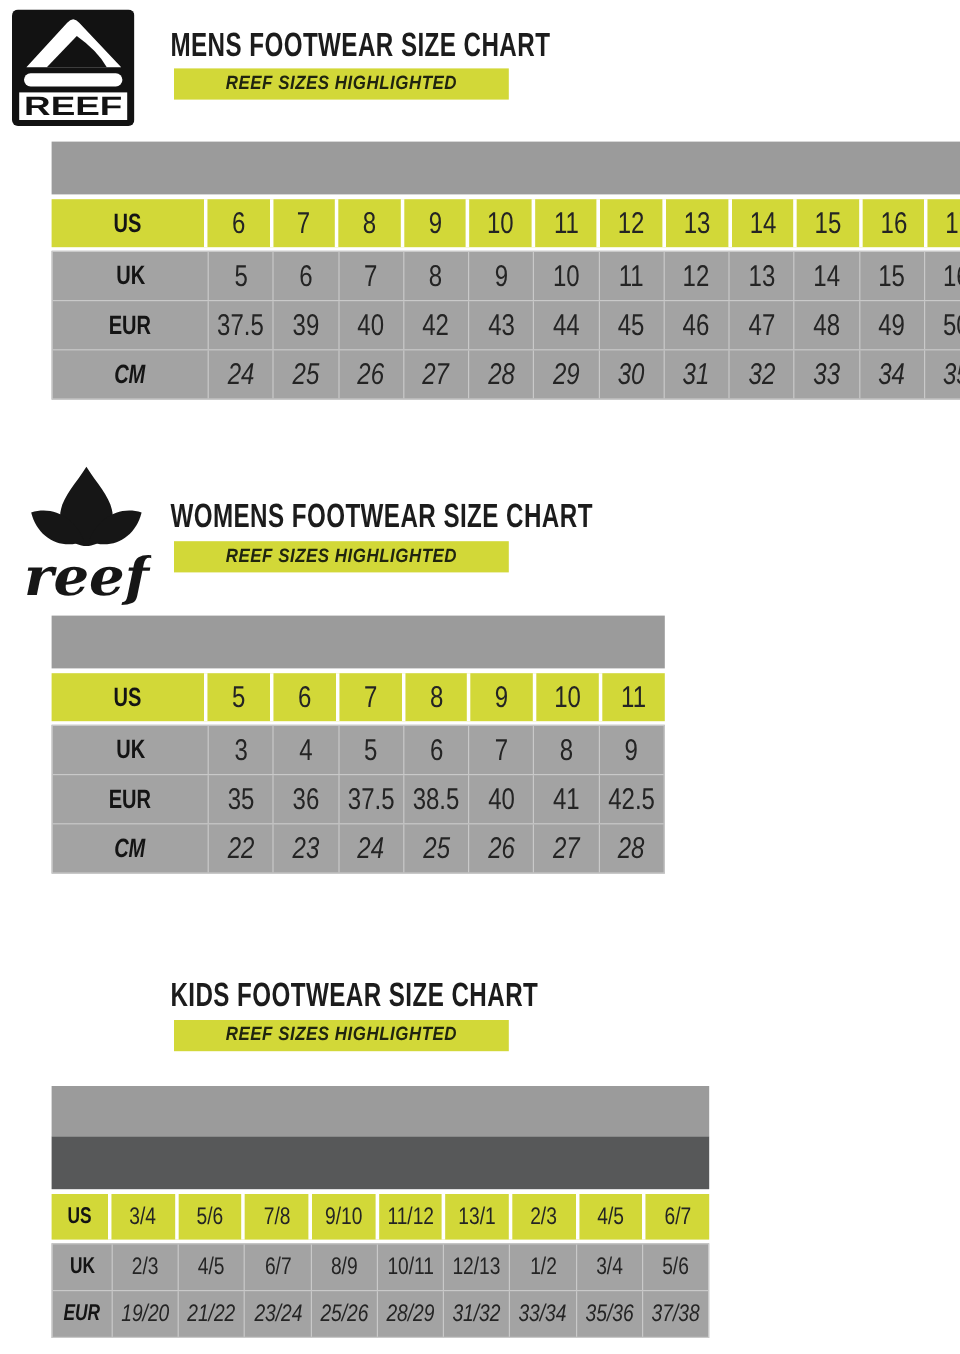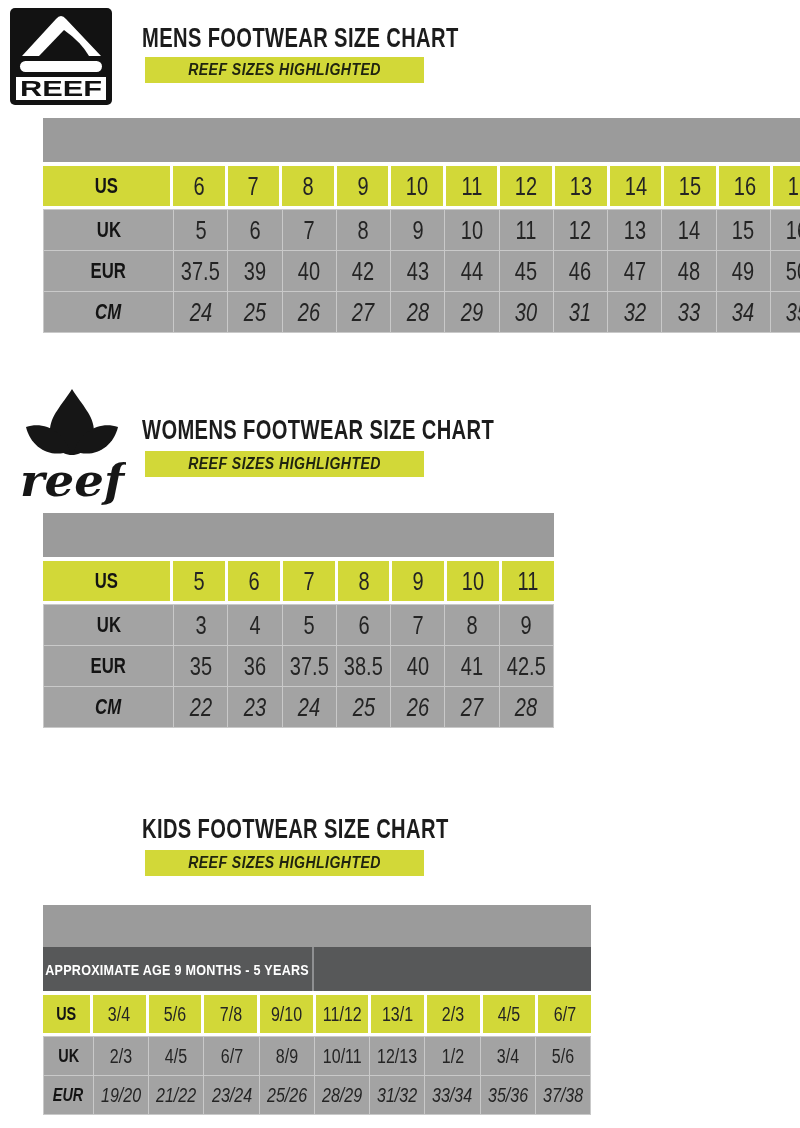--- a/index.html
+++ b/index.html
@@ -422,23 +422,20 @@
 
   <div class="chart-title" style="left:142px;top:815px;">KIDS FOOTWEAR SIZE CHART</div>
 
   <div class="note-band" style="left:145px;top:850px;">
     <span>REEF SIZES HIGHLIGHTED</span>
   </div>
 
   <div class="sizetable table-kids">
     <div class="graybar"></div>
   <div class="age-row">
-        <div class="age-cell age-cell-1">
-          <span>APPROXIMATE AGE 9 MONTHS - 5 YEARS</span>
-        </div>
       </div>
       <div class="trow hl">
         <div class="cell label-cell">
           <span>US</span>
         </div>
         <div class="cell value-cell">
           <span>3/4</span>
         </div>
         <div class="cell value-cell">
           <span>5/6</span>

